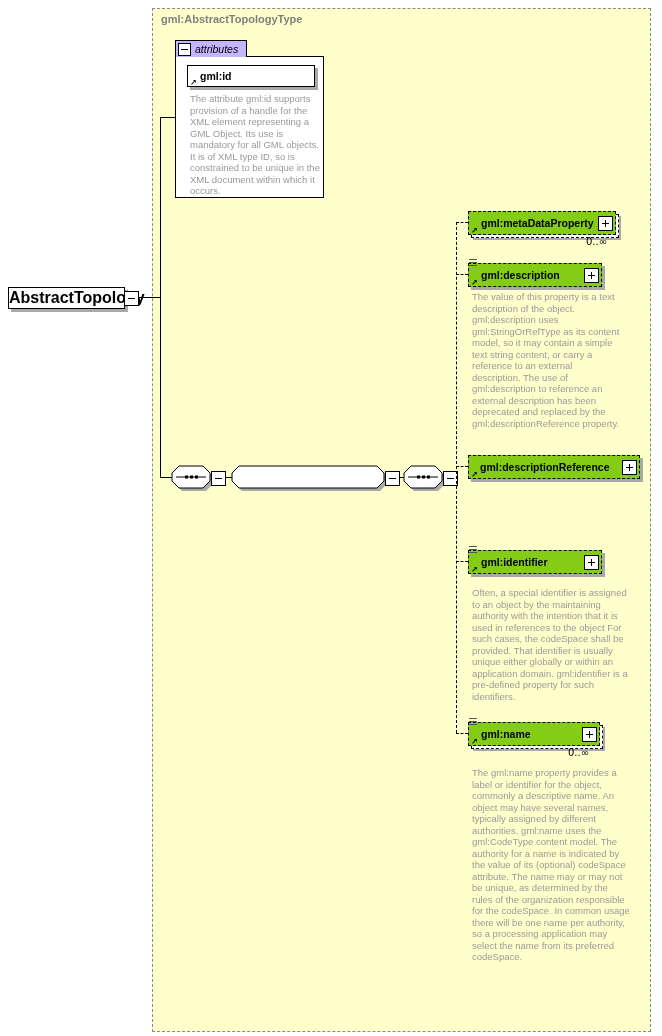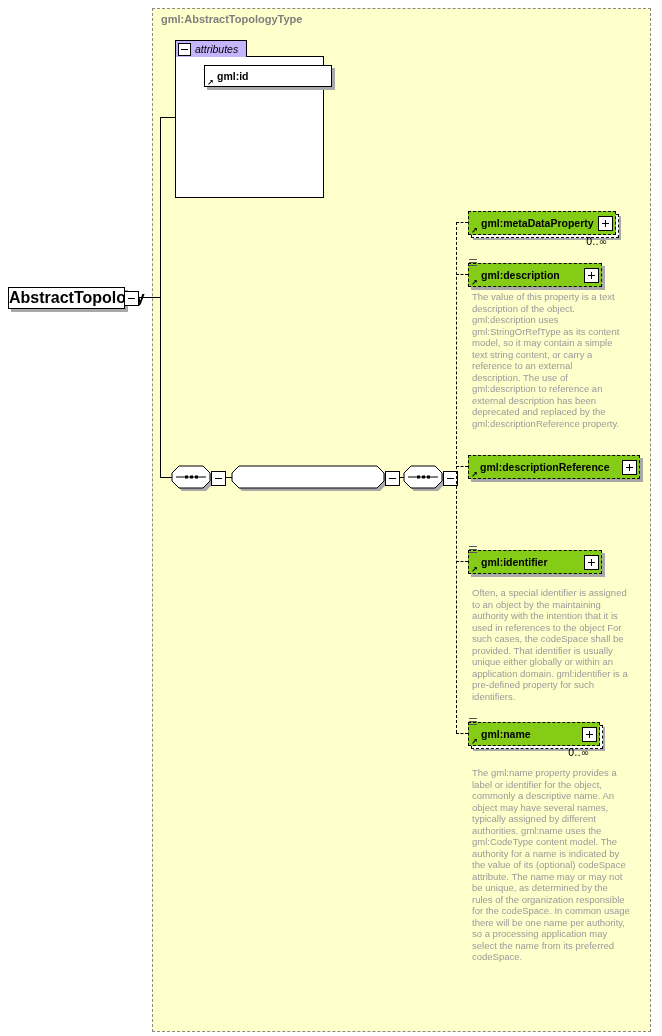--- a/index.html
+++ b/index.html
@@ -46,24 +46,25 @@
   <div class="container"></div>
   <div class="ct-title">gml:AbstractTopologyType</div>
 
   <div class="tab">
     <span class="toggle sm" style="left:2px;top:2px;">
         <span class="h"></span>
       </span>
     <span class="lbl">attributes</span>
   </div>
   <div class="attrbox">
-    <div class="ebox" style="left:28px;top:8px;width:126px;height:20px;">
+    <div class="ebox" style="left:11px;top:8px;width:126px;height:20px;">
       <span class="ename" style="line-height:20px;">gml:id</span>
       <span class="refarrow">↗</span>
     </div>
+    <div class="doc" style="left:14px;top:36px;width:134px;">The attribute gml:id supports provision of a handle for the XML element representing a GML Object. Its use is mandatory for all GML objects. It is of XML type ID, so is constrained to be unique in the XML document within which it occurs.</div>
   </div>
 
   <div class="ebox" style="left:8px;top:287px;width:115px;height:20px;text-align:center;">
     <span class="ename" style="padding-left:0;line-height:20px;font-size:16px;">AbstractTopology</span>
   </div>
   <span class="toggle" style="left:124px;top:291px;">
       <span class="h"></span>
     </span>
 
   <div class="hline" style="left:138px;top:297px;width:23px;"></div>

